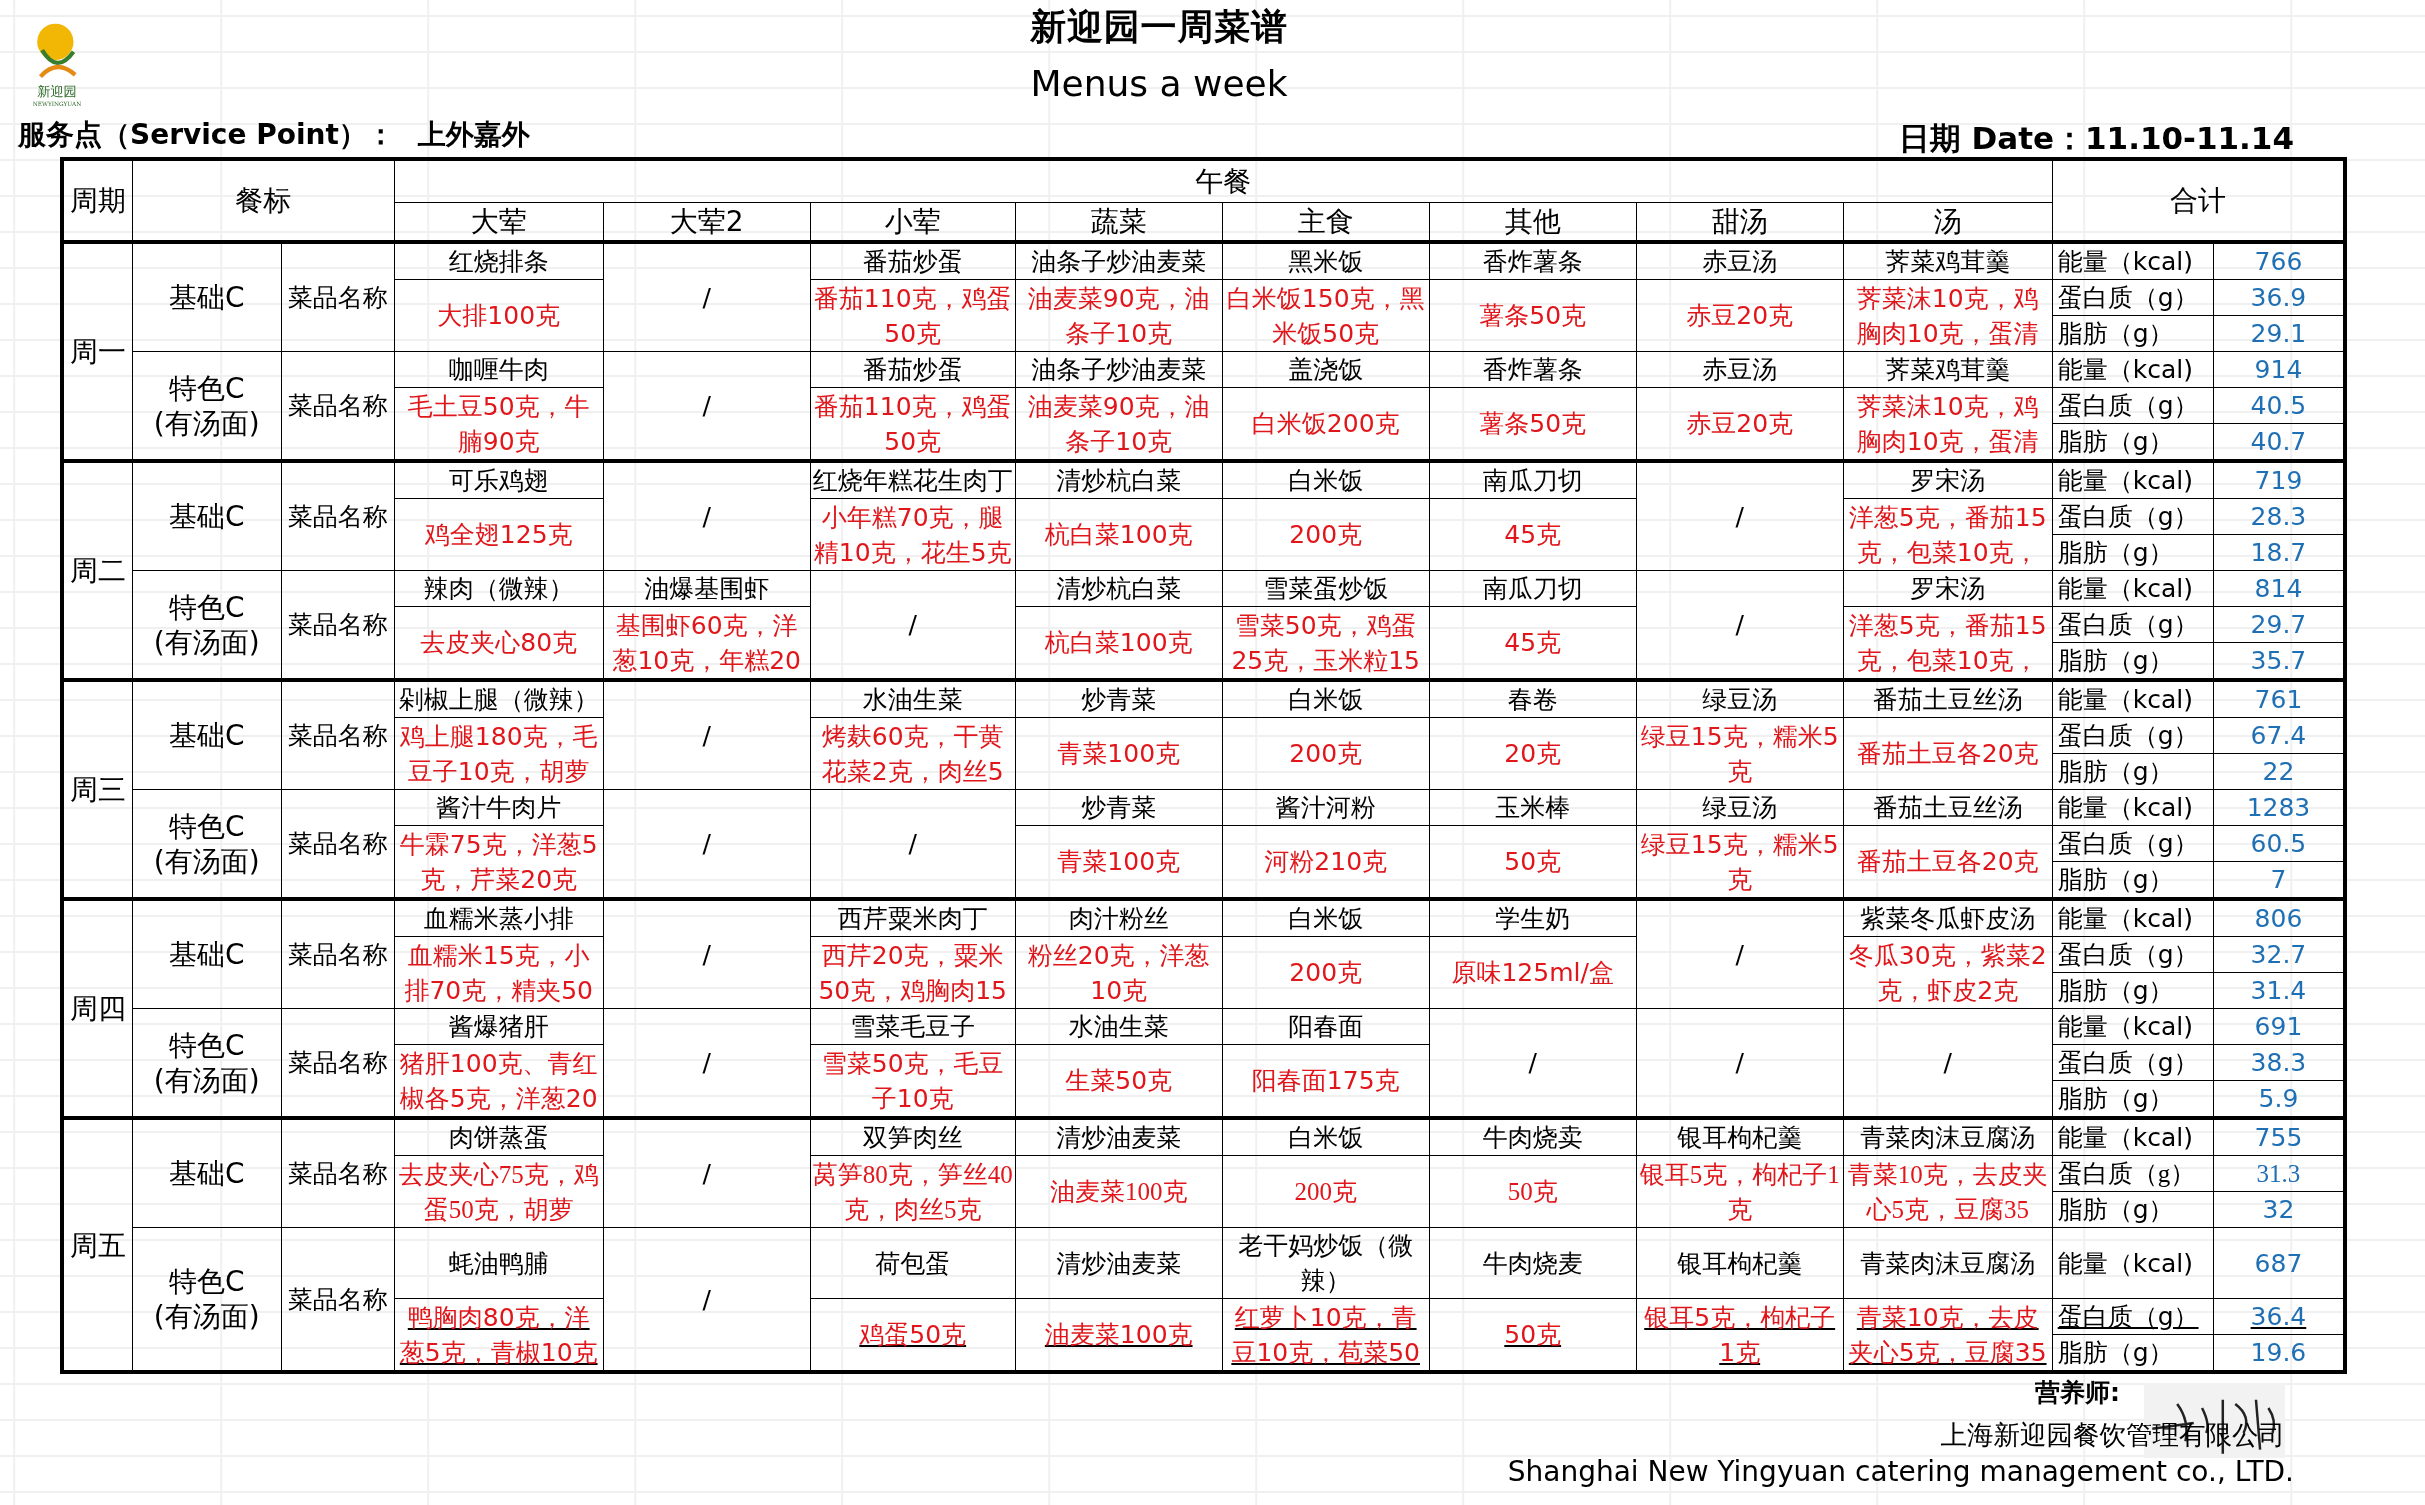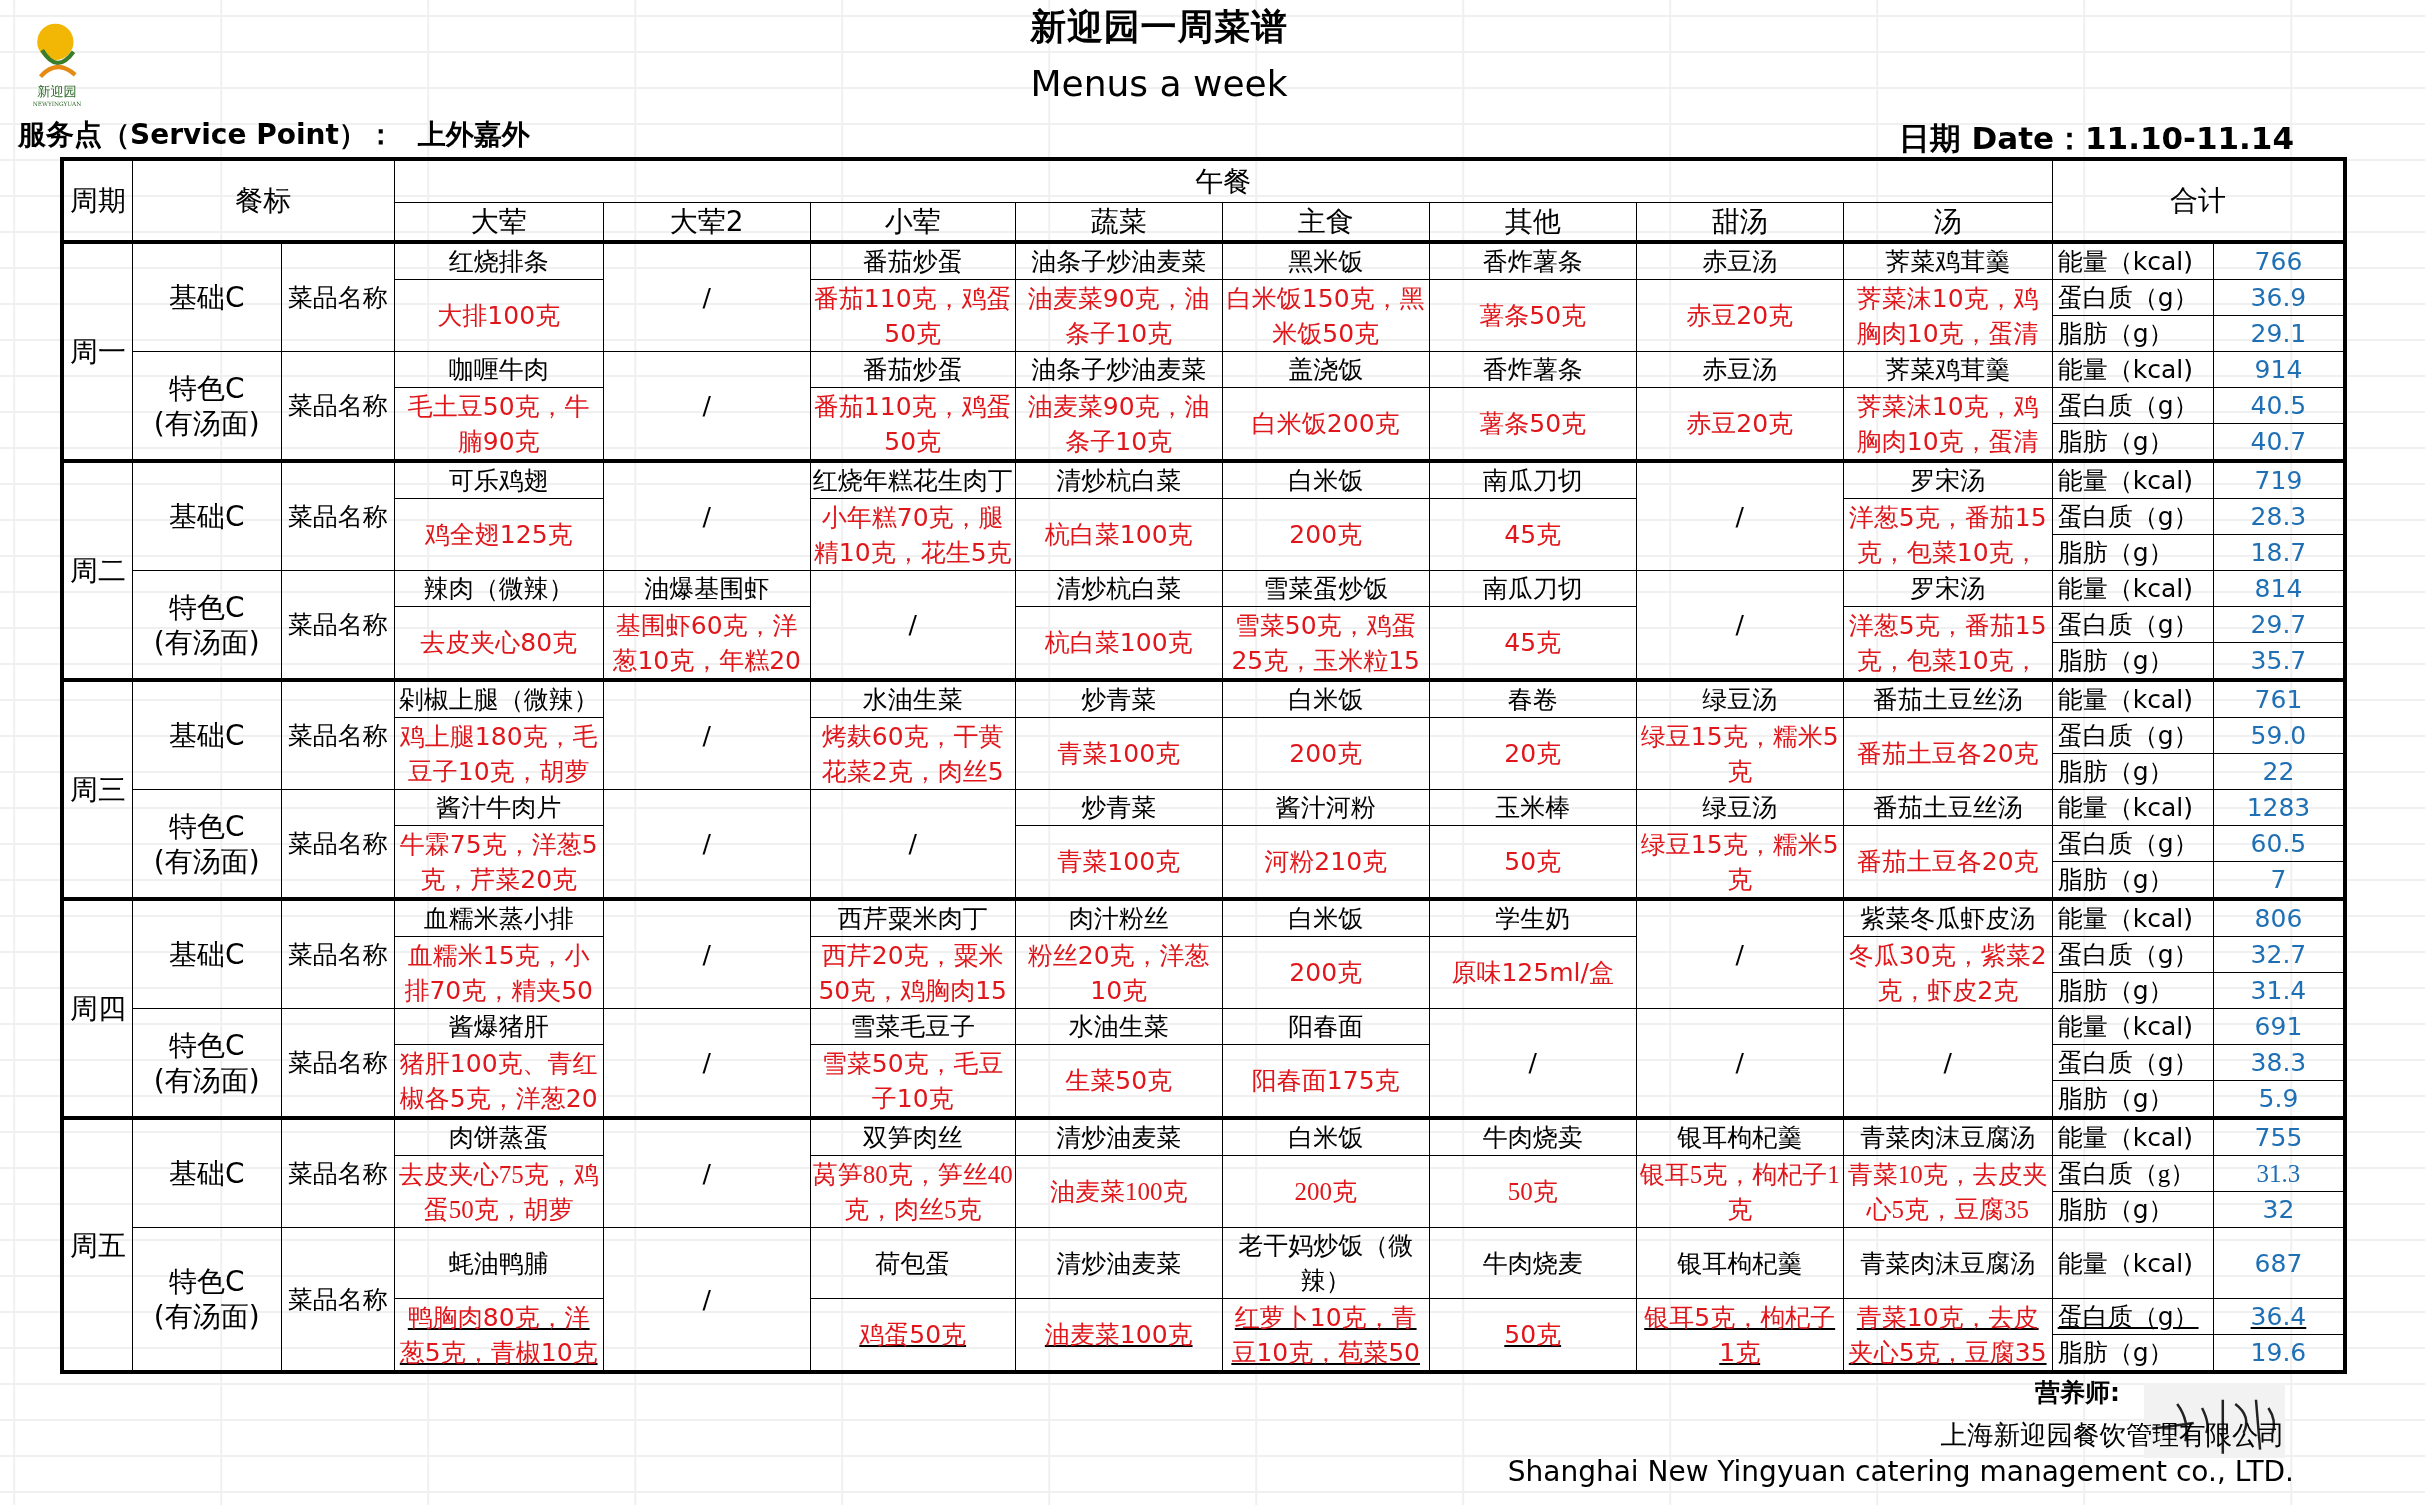--- a/index.html
+++ b/index.html
@@ -234,21 +234,21 @@
       </tr>
       <tr style="height: 36px;">
         <td class="red" rowspan="2">鸡上腿180克，毛豆子10克，胡萝</td>
         <td class="red" rowspan="2">烤麸60克，干黄花菜2克，肉丝5</td>
         <td class="red" rowspan="2">青菜100克</td>
         <td class="red" rowspan="2">200克</td>
         <td class="red" rowspan="2">20克</td>
         <td class="red" rowspan="2">绿豆15克，糯米5克</td>
         <td class="red" rowspan="2">番茄土豆各20克</td>
         <td class="lbl">蛋白质（g）</td>
-        <td class="blue">59.0</td>
+        <td class="blue">67.4</td>
       </tr>
       <tr style="height: 36px;">
         <td class="lbl">脂肪（g）</td>
         <td class="blue">22</td>
       </tr>
       <tr style="height: 36px;">
         <td class="h" rowspan="3">
           <div>特色C</div>
           <div>(有汤面)</div>
         </td>

